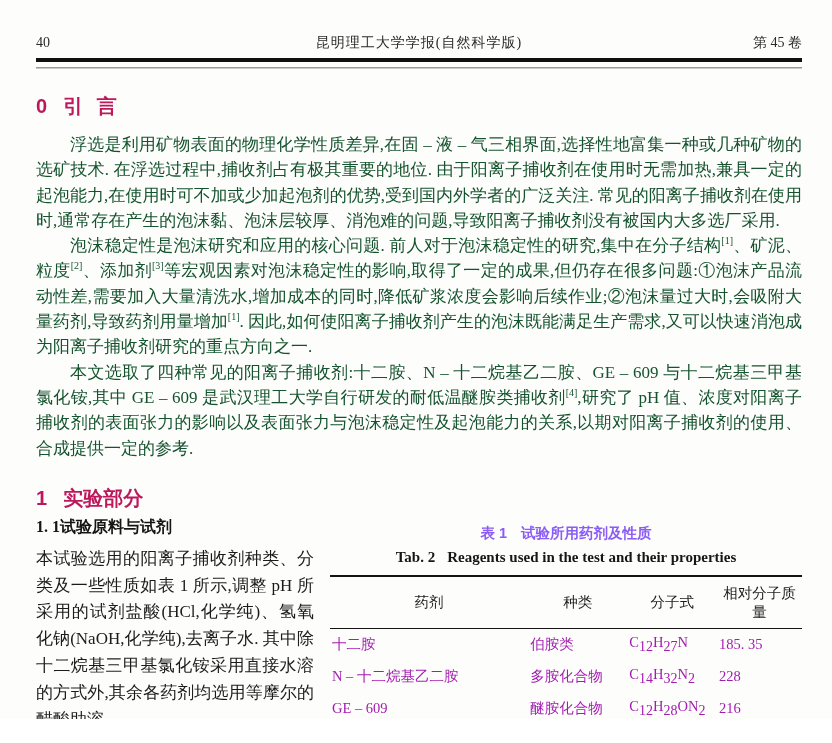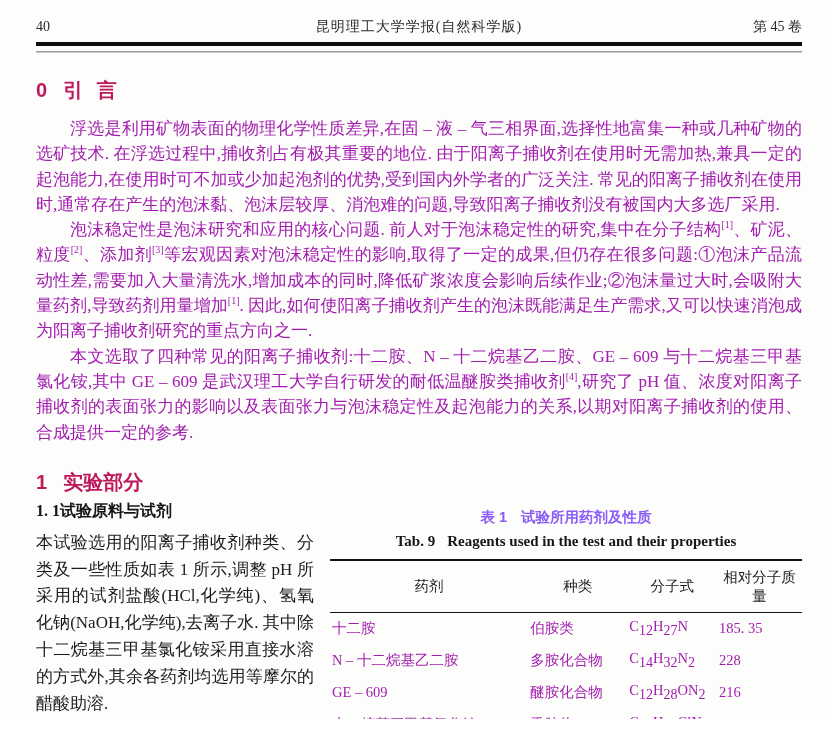--- a/index.html
+++ b/index.html
@@ -4,21 +4,21 @@
 <style>
   * { margin: 0; padding: 0; box-sizing: border-box; }
   html, body { background: #ffffff; }
   .page {
     position: relative;
     width: 832px;
     height: 719px;
     background: #fdfdfc;
     color: #1b1b1b;
     font-family: "Liberation Serif", "DejaVu Serif", serif;
-    padding: 18px 30px 0 36px;
+    padding: 34px 30px 0 36px;
     overflow: hidden;
   }
   
   .running-head {
     display: flex;
     align-items: baseline;
     font-size: 14px;
     color: #2a2a2a;
   }
   .running-head .page-no { width: 90px; }
@@ -46,21 +46,21 @@
   }
   h3.subsec .no { margin-right: 0; font-family: "Liberation Serif", serif; }
 
   
   .intro { margin-top: 12px; }
   .intro p {
     font-size: 17px;
     line-height: 25.3px;
     text-align: justify;
     text-indent: 2em;
-    color: #a21caf;
+    color: #14532d;
   }
   sup.ref {
     font-size: 10px;
     line-height: 0;
     vertical-align: super;
     letter-spacing: 0;
   }
 
   
   .two-col { display: flex; margin-top: 2px; }
@@ -153,21 +153,21 @@
       <h3 class="subsec">
         <span class="no">1. 2</span><span>主要仪器及设备</span>
       </h3>
     </div>
 
     <div class="col-right">
       <div class="tbl-cap-zh">
         <span class="lab">表 1</span><span>试验所用药剂及性质</span>
       </div>
       <div class="tbl-cap-en">
-        <span class="lab">Tab. 9</span><span>Reagents used in the test and their properties</span>
+        <span class="lab">Tab. 2</span><span>Reagents used in the test and their properties</span>
       </div>
       <table class="reagents">
         <thead>
           <tr>
             <th class="w-name">药剂</th>
             <th class="w-type">种类</th>
             <th class="w-form">分子式</th>
             <th class="w-mass">相对分子质量</th>
           </tr>
         </thead>

